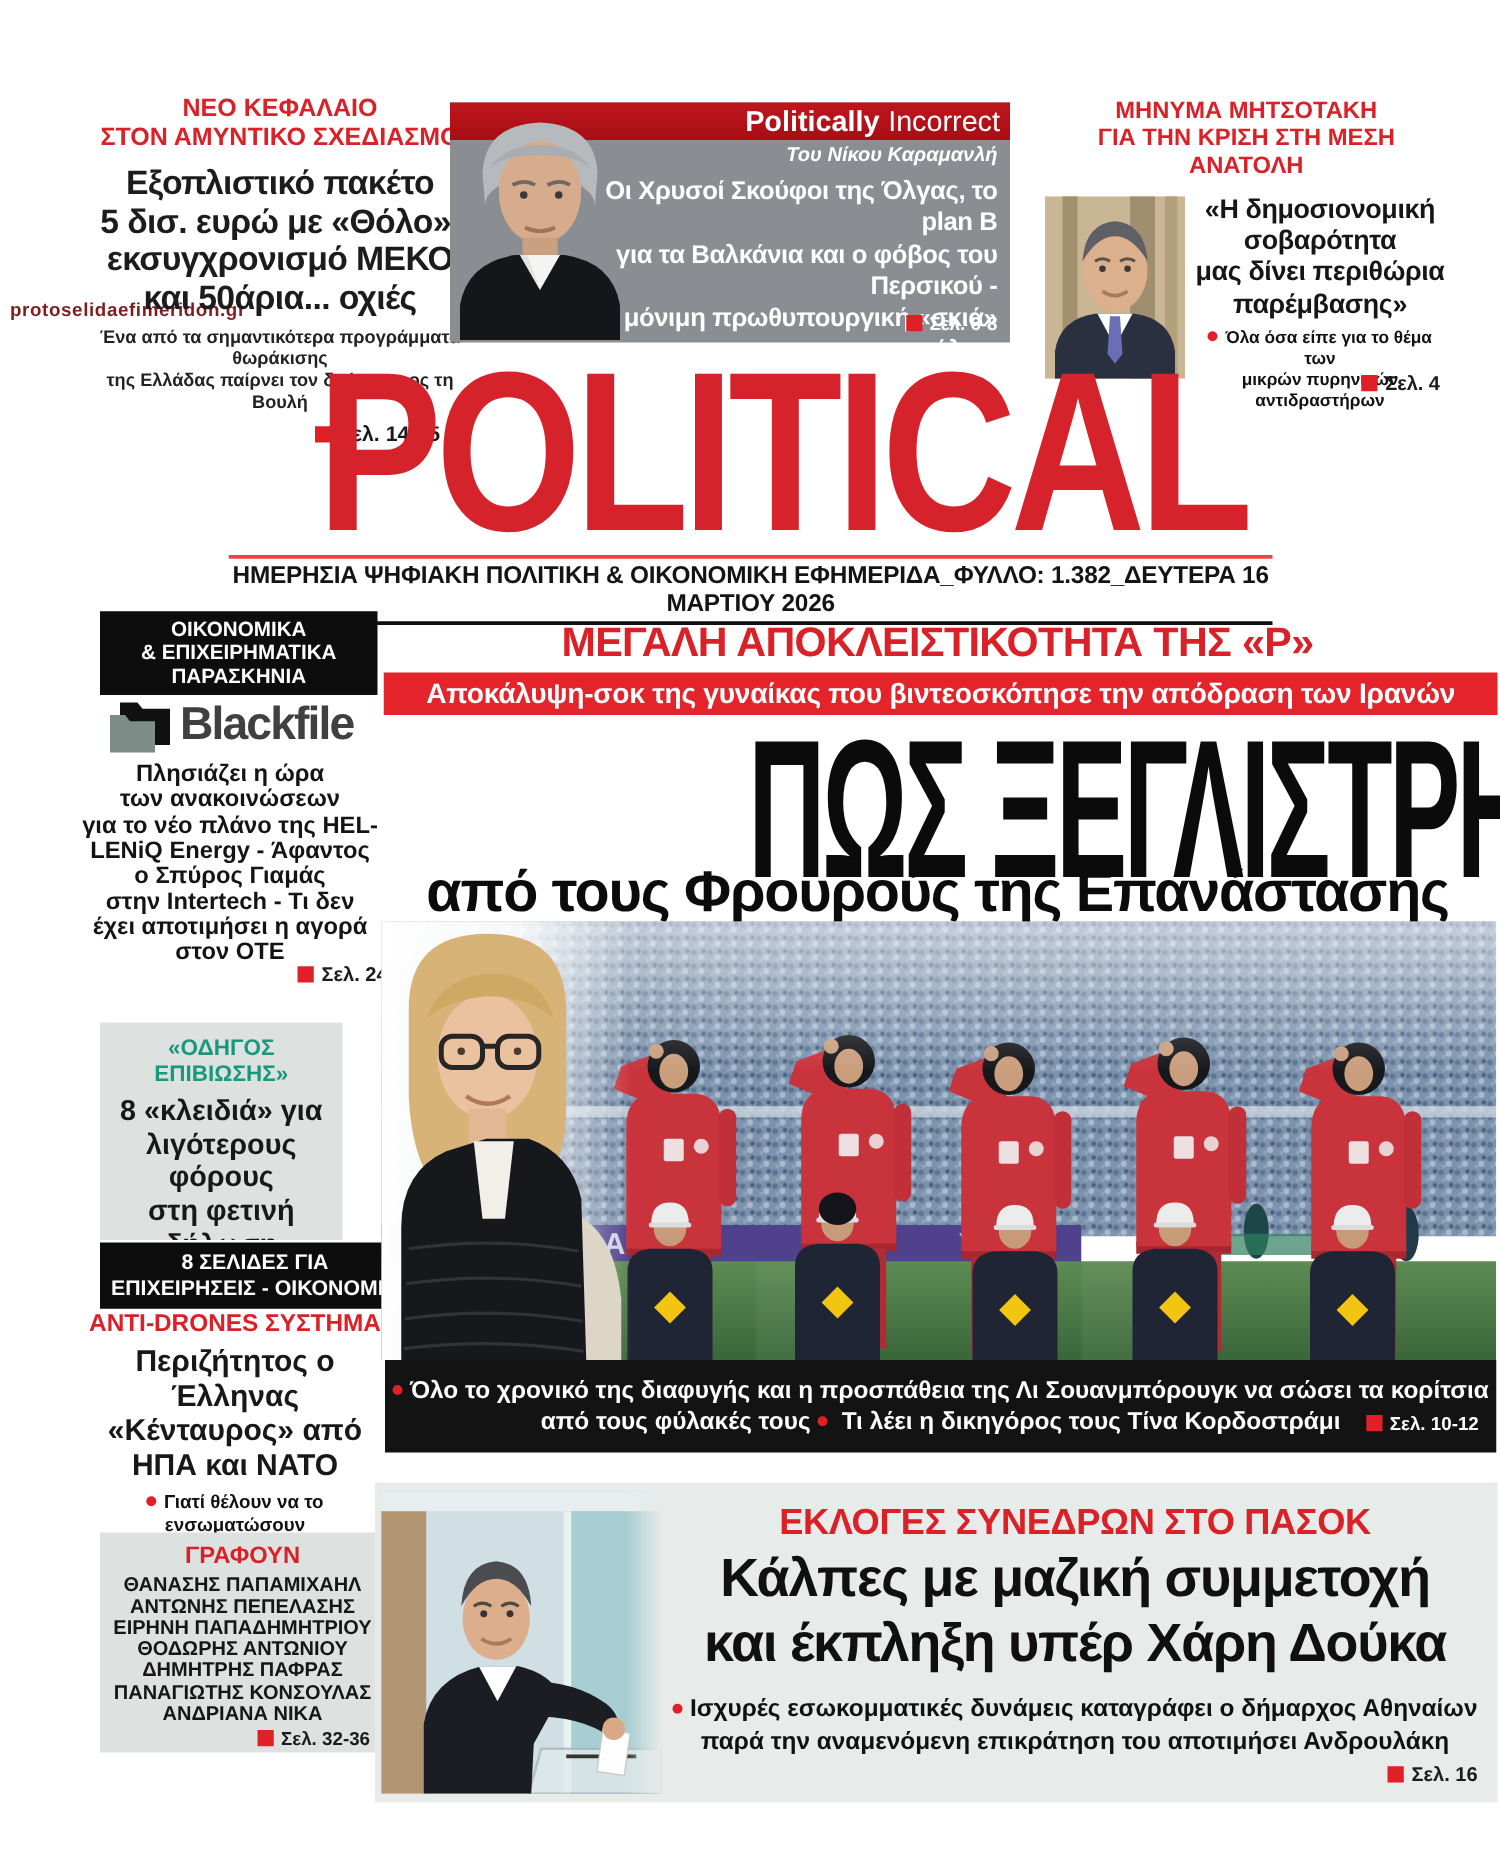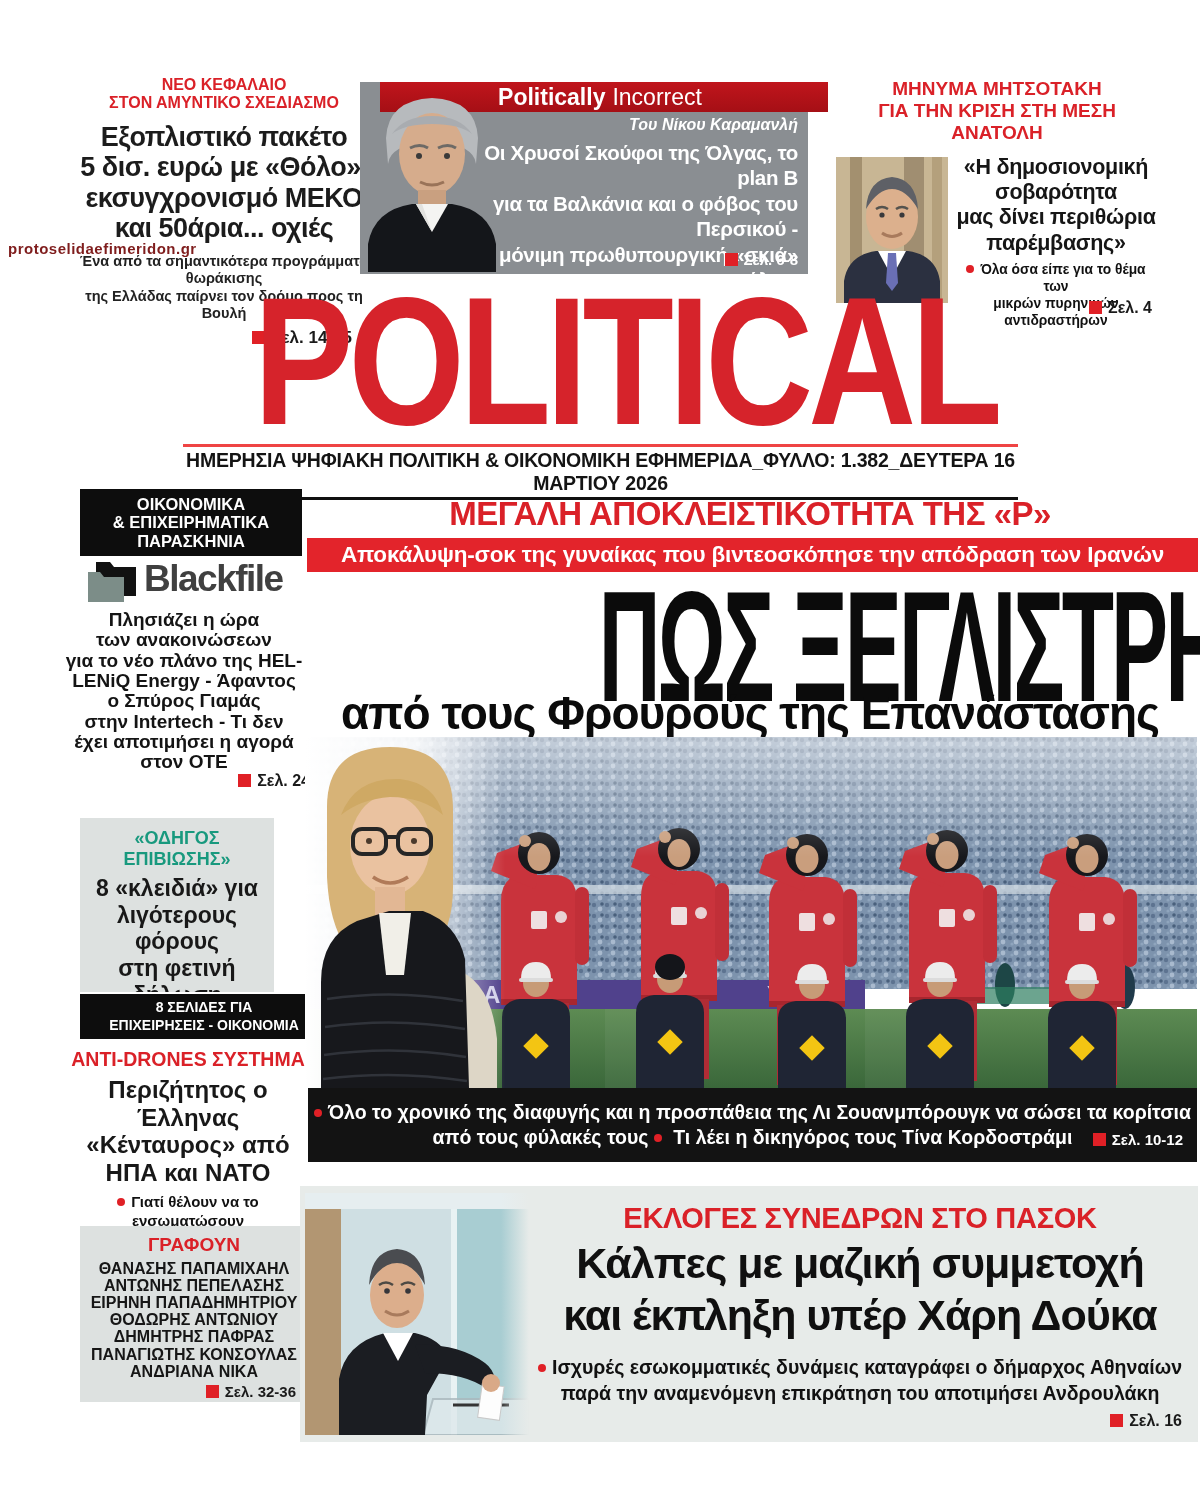--- a/index.html
+++ b/index.html
@@ -8,29 +8,29 @@
   .abs{position:absolute;}
   .sq{display:inline-block;width:13px;height:13px;background:#e02026;margin:0 6px -1px 0;}
   .dot{display:inline-block;width:8px;height:8px;border-radius:50%;background:#e02026;margin:0 6px 2px 0;vertical-align:middle;}
   .pageline{font-weight:bold;font-size:17px;color:#1a1a1a;}
 
   
   #watermark{left:8px;top:240px;font-weight:bold;font-size:15px;color:#7f1d1d;letter-spacing:.5px;}
 
   
   #tl{left:78px;top:76px;width:292px;text-align:center;}
-  #tl .kick{color:#da2128;font-weight:bold;font-size:16px;line-height:1.15;}
+  #tl .kick{color:#da2128;font-weight:bold;font-size:20px;line-height:1.15;}
   #tl .hl{font-weight:bold;font-size:27px;line-height:1.13;color:#1c1c1c;margin-top:9px;letter-spacing:-.5px;}
   #tl .sub{font-weight:bold;font-size:14.5px;line-height:1.2;margin-top:9px;color:#222;}
   #tl .pageline{margin-top:6px;text-align:right;padding-right:18px;}
 
   
   #tm{left:360px;top:82px;width:448px;height:192px;background:#8a8e92;}
   #tm .bar{position:absolute;left:0;top:0;width:100%;height:30px;background:linear-gradient(#c0151c,#a50f15);
-           color:#fff;text-align:center;font-size:23px;line-height:30px;padding:0;margin-left:20px;}
+           color:#fff;text-align:right;font-size:23px;line-height:30px;padding:0;}
   #tm .bar .w1{font-weight:bold;}
   #tm .bar .w2{font-weight:normal;margin-left:7px;margin-right:8px;}
   #tm .byline{position:absolute;right:10px;top:34px;color:#fff;font-style:italic;font-weight:bold;font-size:16px;}
   #tm .hl{position:absolute;right:10px;top:58px;width:330px;text-align:right;color:#fff;font-weight:bold;
           font-size:20.5px;line-height:1.24;letter-spacing:-.3px;}
   #tm .pageline{position:absolute;right:10px;bottom:6px;color:#fff;font-size:15px;}
   #tm svg{position:absolute;left:2px;top:4px;}
 
   
   #tr{left:836px;top:78px;width:322px;}
@@ -54,21 +54,21 @@
   #blackfile-row{left:86px;top:556px;width:230px;height:48px;}
   #blackfile-row .t{position:absolute;left:58px;top:2px;font-weight:bold;font-size:37px;letter-spacing:-1.5px;color:#404040;}
   #blackfile-body{left:58px;top:610px;width:252px;text-align:center;font-weight:bold;font-size:19px;line-height:1.07;color:#141414;}
   #blackfile-page{left:58px;top:772px;width:252px;text-align:right;padding-right:28px;font-size:16px;}
   #survival{left:80px;top:818px;width:194px;height:174px;background:#dde1e0;text-align:center;overflow:hidden;}
   #survival .kick{color:#18997e;font-weight:bold;font-size:18px;margin-top:10px;}
   #survival .hl{font-weight:bold;font-size:23px;line-height:1.16;margin-top:5px;color:#181818;}
   #survival .sub{font-weight:bold;font-size:15px;line-height:1.25;margin-top:7px;}
   #survival .pageline{text-align:right;padding-right:14px;margin-top:4px;font-size:16px;}
   #pages-banner{left:80px;top:994px;width:248px;background:#0d0d0d;color:#fff;text-align:center;
-                font-weight:bold;font-size:14px;line-height:1.25;padding:5px 0;}
+                font-weight:bold;font-size:17px;line-height:1.25;padding:5px 0;}
   #drones{left:62px;top:1048px;width:252px;text-align:center;}
   #drones .kick{color:#da2128;font-weight:bold;font-size:19.5px;}
   #drones .hl{font-weight:bold;font-size:24px;line-height:1.15;margin-top:5px;color:#181818;}
   #drones .sub{font-weight:bold;font-size:15px;line-height:1.25;margin-top:7px;}
   #drones .pageline{text-align:right;padding-right:24px;margin-top:3px;font-size:16px;}
   #authors{left:80px;top:1226px;width:228px;height:176px;background:#dde1e0;text-align:center;overflow:hidden;}
   #authors .kick{color:#da2128;font-weight:bold;font-size:19px;margin-top:8px;}
   #authors .nm{font-weight:bold;font-size:16px;line-height:1.07;color:#161616;}
   #authors .names{margin-top:4px;}
   #authors .pageline{text-align:right;padding-right:12px;margin-top:3px;font-size:15px;}

